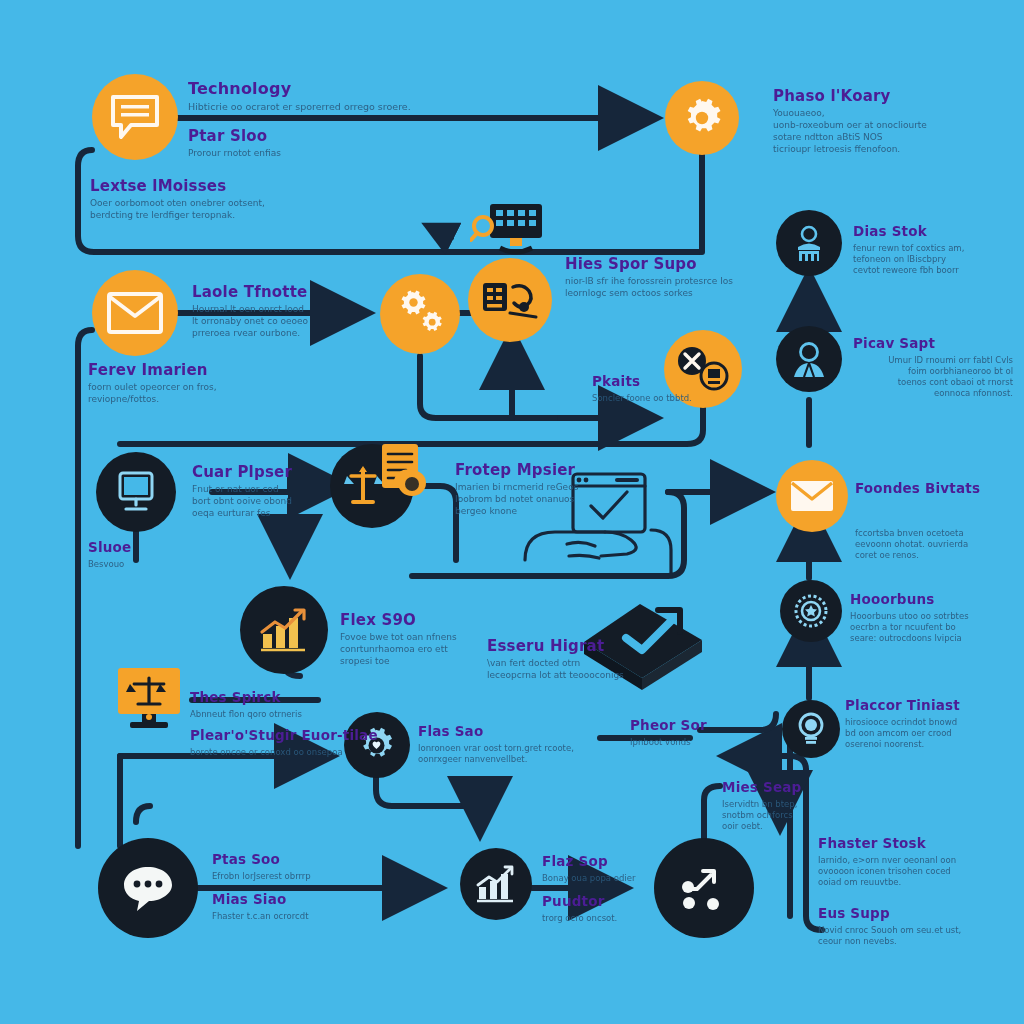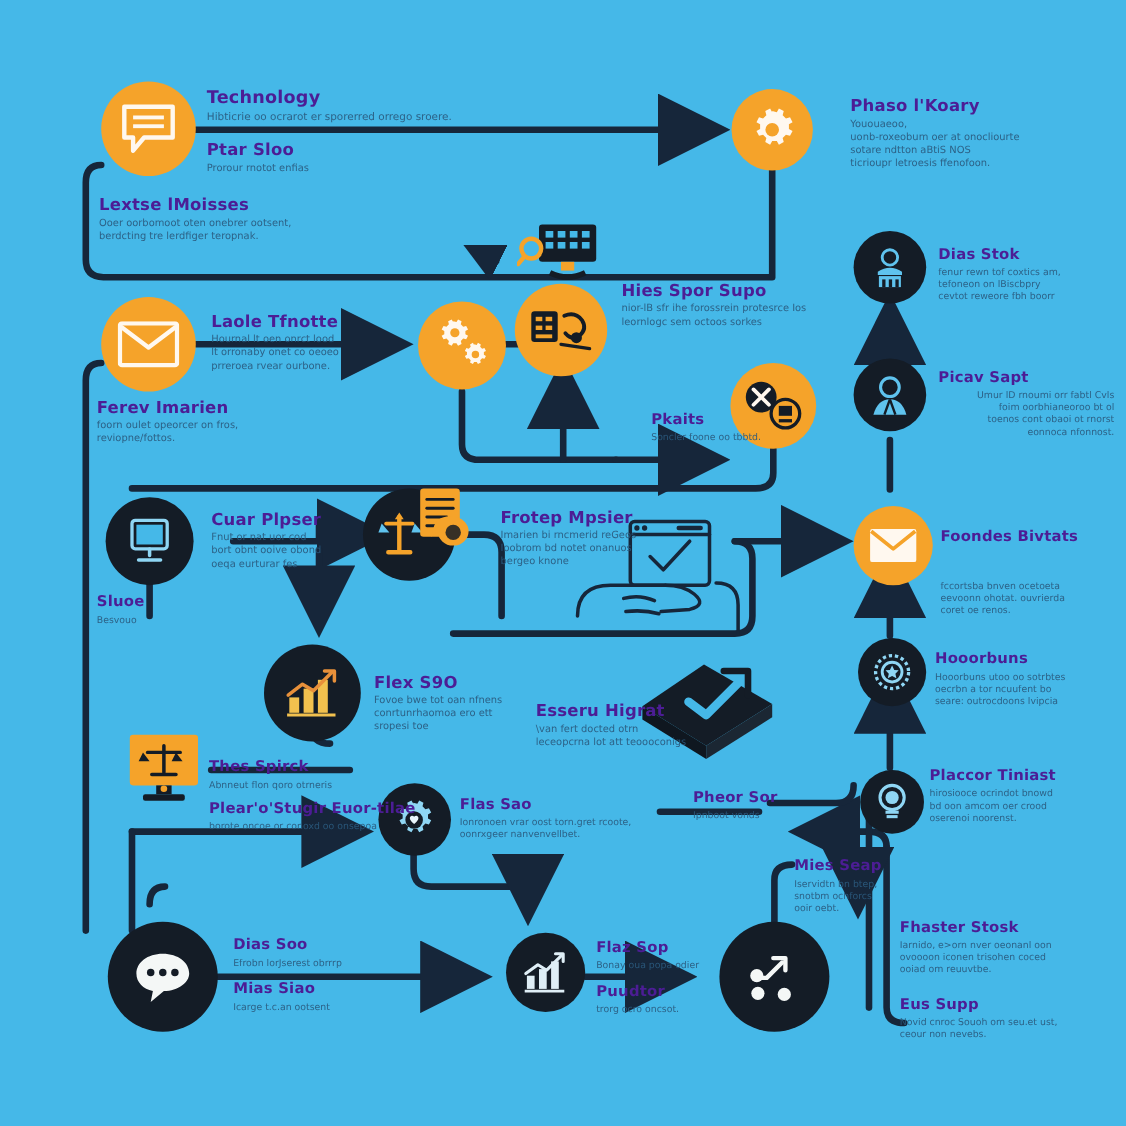--- a/index.html
+++ b/index.html
@@ -553,27 +553,27 @@
   </div>
 
   <div class="tblock s-md blur" style="left:722px;top:780px;width:150px;">
     <p class="ttl">Mies Seap</p>
     <p class="bdy" style="white-space:pre-line;">Iservidtn bn btep,
 snotbm ochforcs
 ooir oebt.</p>
   </div>
 
   <div class="tblock s-md blur" style="left:212px;top:852px;width:200px;">
-    <p class="ttl">Dias Soo</p>
+    <p class="ttl">Ptas Soo</p>
     <p class="bdy" style="white-space:pre-line;">Efrobn lorJserest obrrrp</p>
   </div>
 
   <div class="tblock s-md blur" style="left:212px;top:892px;width:200px;">
     <p class="ttl">Mias Siao</p>
-    <p class="bdy" style="white-space:pre-line;">Icarge t.c.an ootsent</p>
+    <p class="bdy" style="white-space:pre-line;">Fhaster t.c.an ocrorcdt</p>
   </div>
 
   <div class="tblock s-md blur" style="left:542px;top:854px;width:170px;">
     <p class="ttl">Flaz Sop</p>
     <p class="bdy" style="white-space:pre-line;">Bonay oua popa odier</p>
   </div>
 
   <div class="tblock s-md blur" style="left:542px;top:894px;width:170px;">
     <p class="ttl">Puudtor</p>
     <p class="bdy" style="white-space:pre-line;">trorg ocro oncsot.</p>

